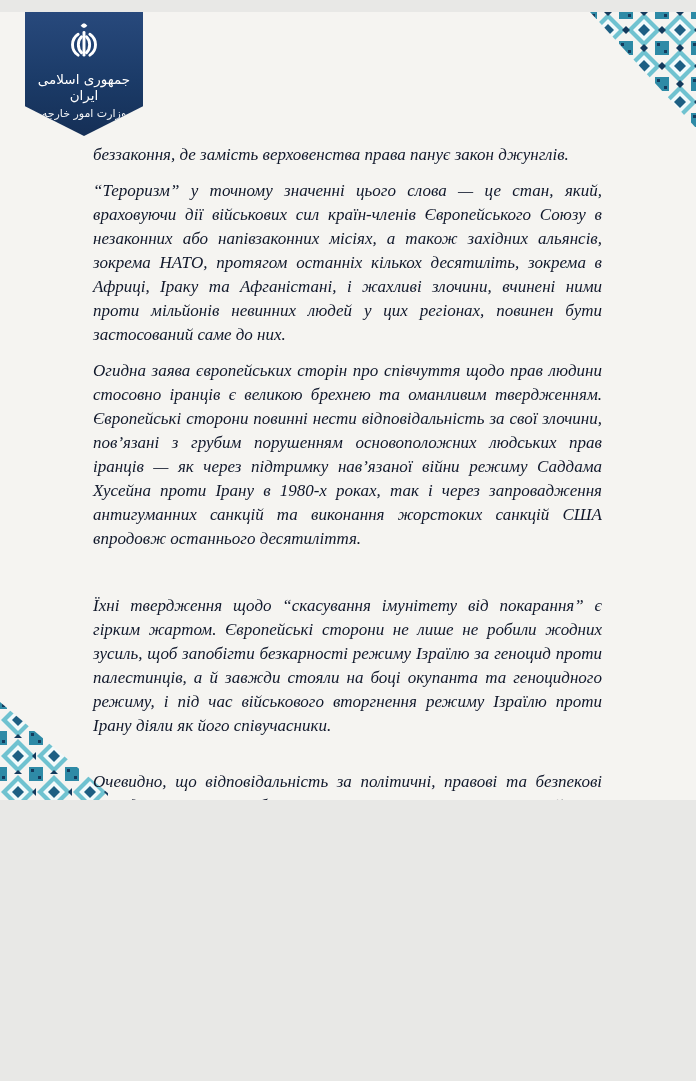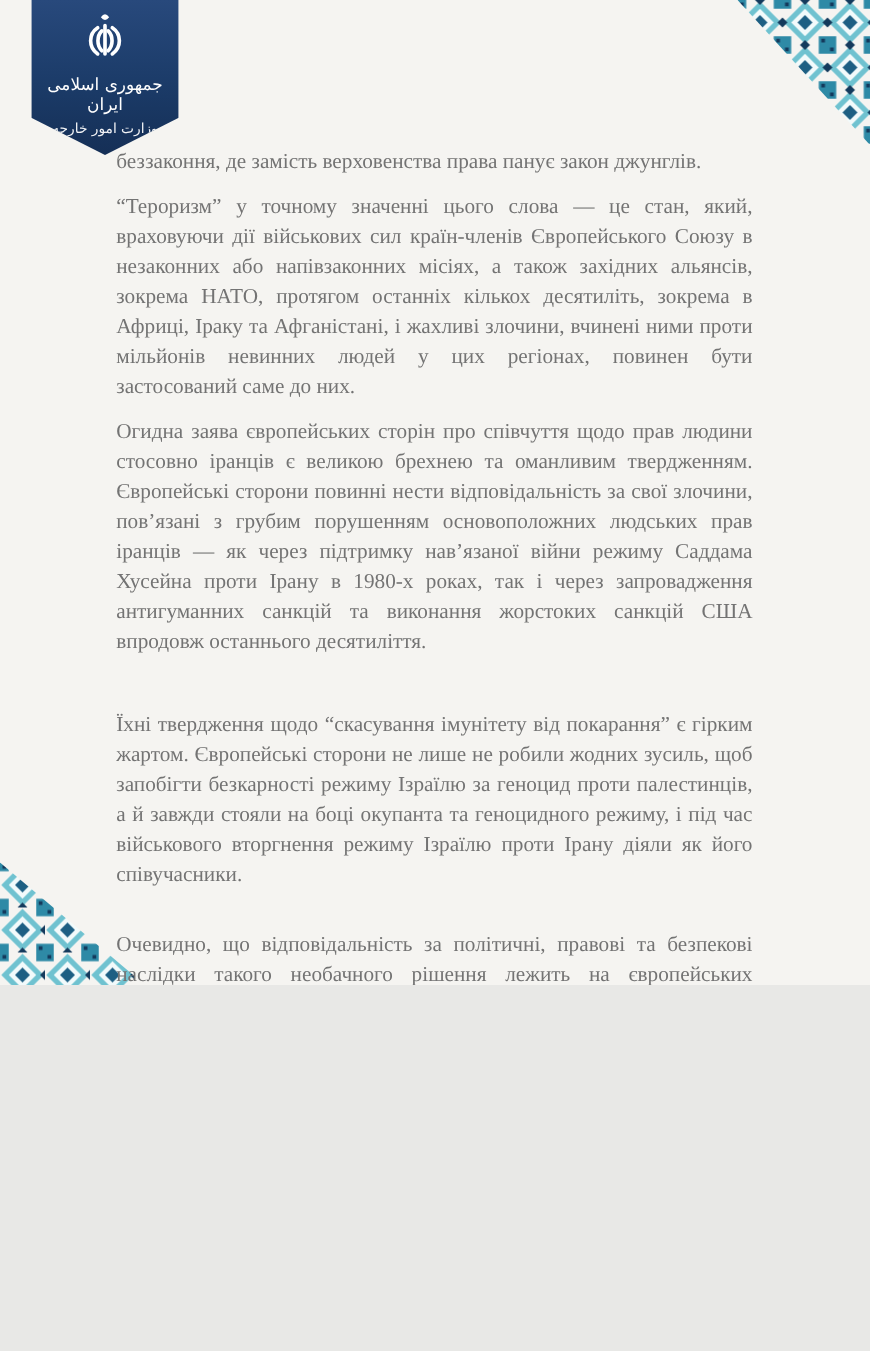--- a/index.html
+++ b/index.html
@@ -1,17 +1,17 @@
 <!DOCTYPE html>
 <html><head>
 <meta charset="utf-8">
 <style>
   html,body { margin:0; padding:0; background:#e8e8e6; }
   .page {
-    position:relative; width:696px; height:788px; margin:0 auto;
+    position:relative; width:696px; height:788px; margin:12px auto;
     background:#f5f4f1; overflow:hidden;
     font-family:"Liberation Sans", sans-serif;
   }
 
   
   .mosaic { position:absolute; display:block; }
   .mosaic.tr { top:0; right:0; }
   .mosaic.bl { bottom:0; left:0; }
 
   
@@ -21,23 +21,23 @@
     clip-path:polygon(0 0,100% 0,100% 76%,50% 100%,0 76%);
     text-align:center; color:#ffffff;
   }
   .logo-emblem { margin-top:8px; }
   .fa-line { direction:rtl; font-family:"DejaVu Sans", sans-serif; }
   .fa-line1 { font-size:13.5px; margin-top:1px; }
   .fa-line2 { font-size:11px; margin-top:4px; opacity:.95; }
 
   
   .content {
-    position:absolute; left:93px; top:117px; width:509px;
+    position:absolute; left:93px; top:131px; width:509px;
     font-family:"Liberation Serif","DejaVu Serif",serif;
-    font-size:17px; line-height:24px; color:#737373; text-align:justify;
+    font-size:17px; line-height:24px; color:#0f172a; text-align:justify;font-style:italic;
   }
   .content p { margin:0 0 12px 0; }
   .content p.sp-before-4 { margin-top:43px; }
   .content p.sp-before-5 { margin-top:32px; }
 
   
   .banner-accent {
     position:absolute; left:111px; top:1033px; width:17px; height:29px;
     background:#d9e0ee;
     clip-path:polygon(11px 0,100% 0,calc(100% - 11px) 100%,0 100%);

